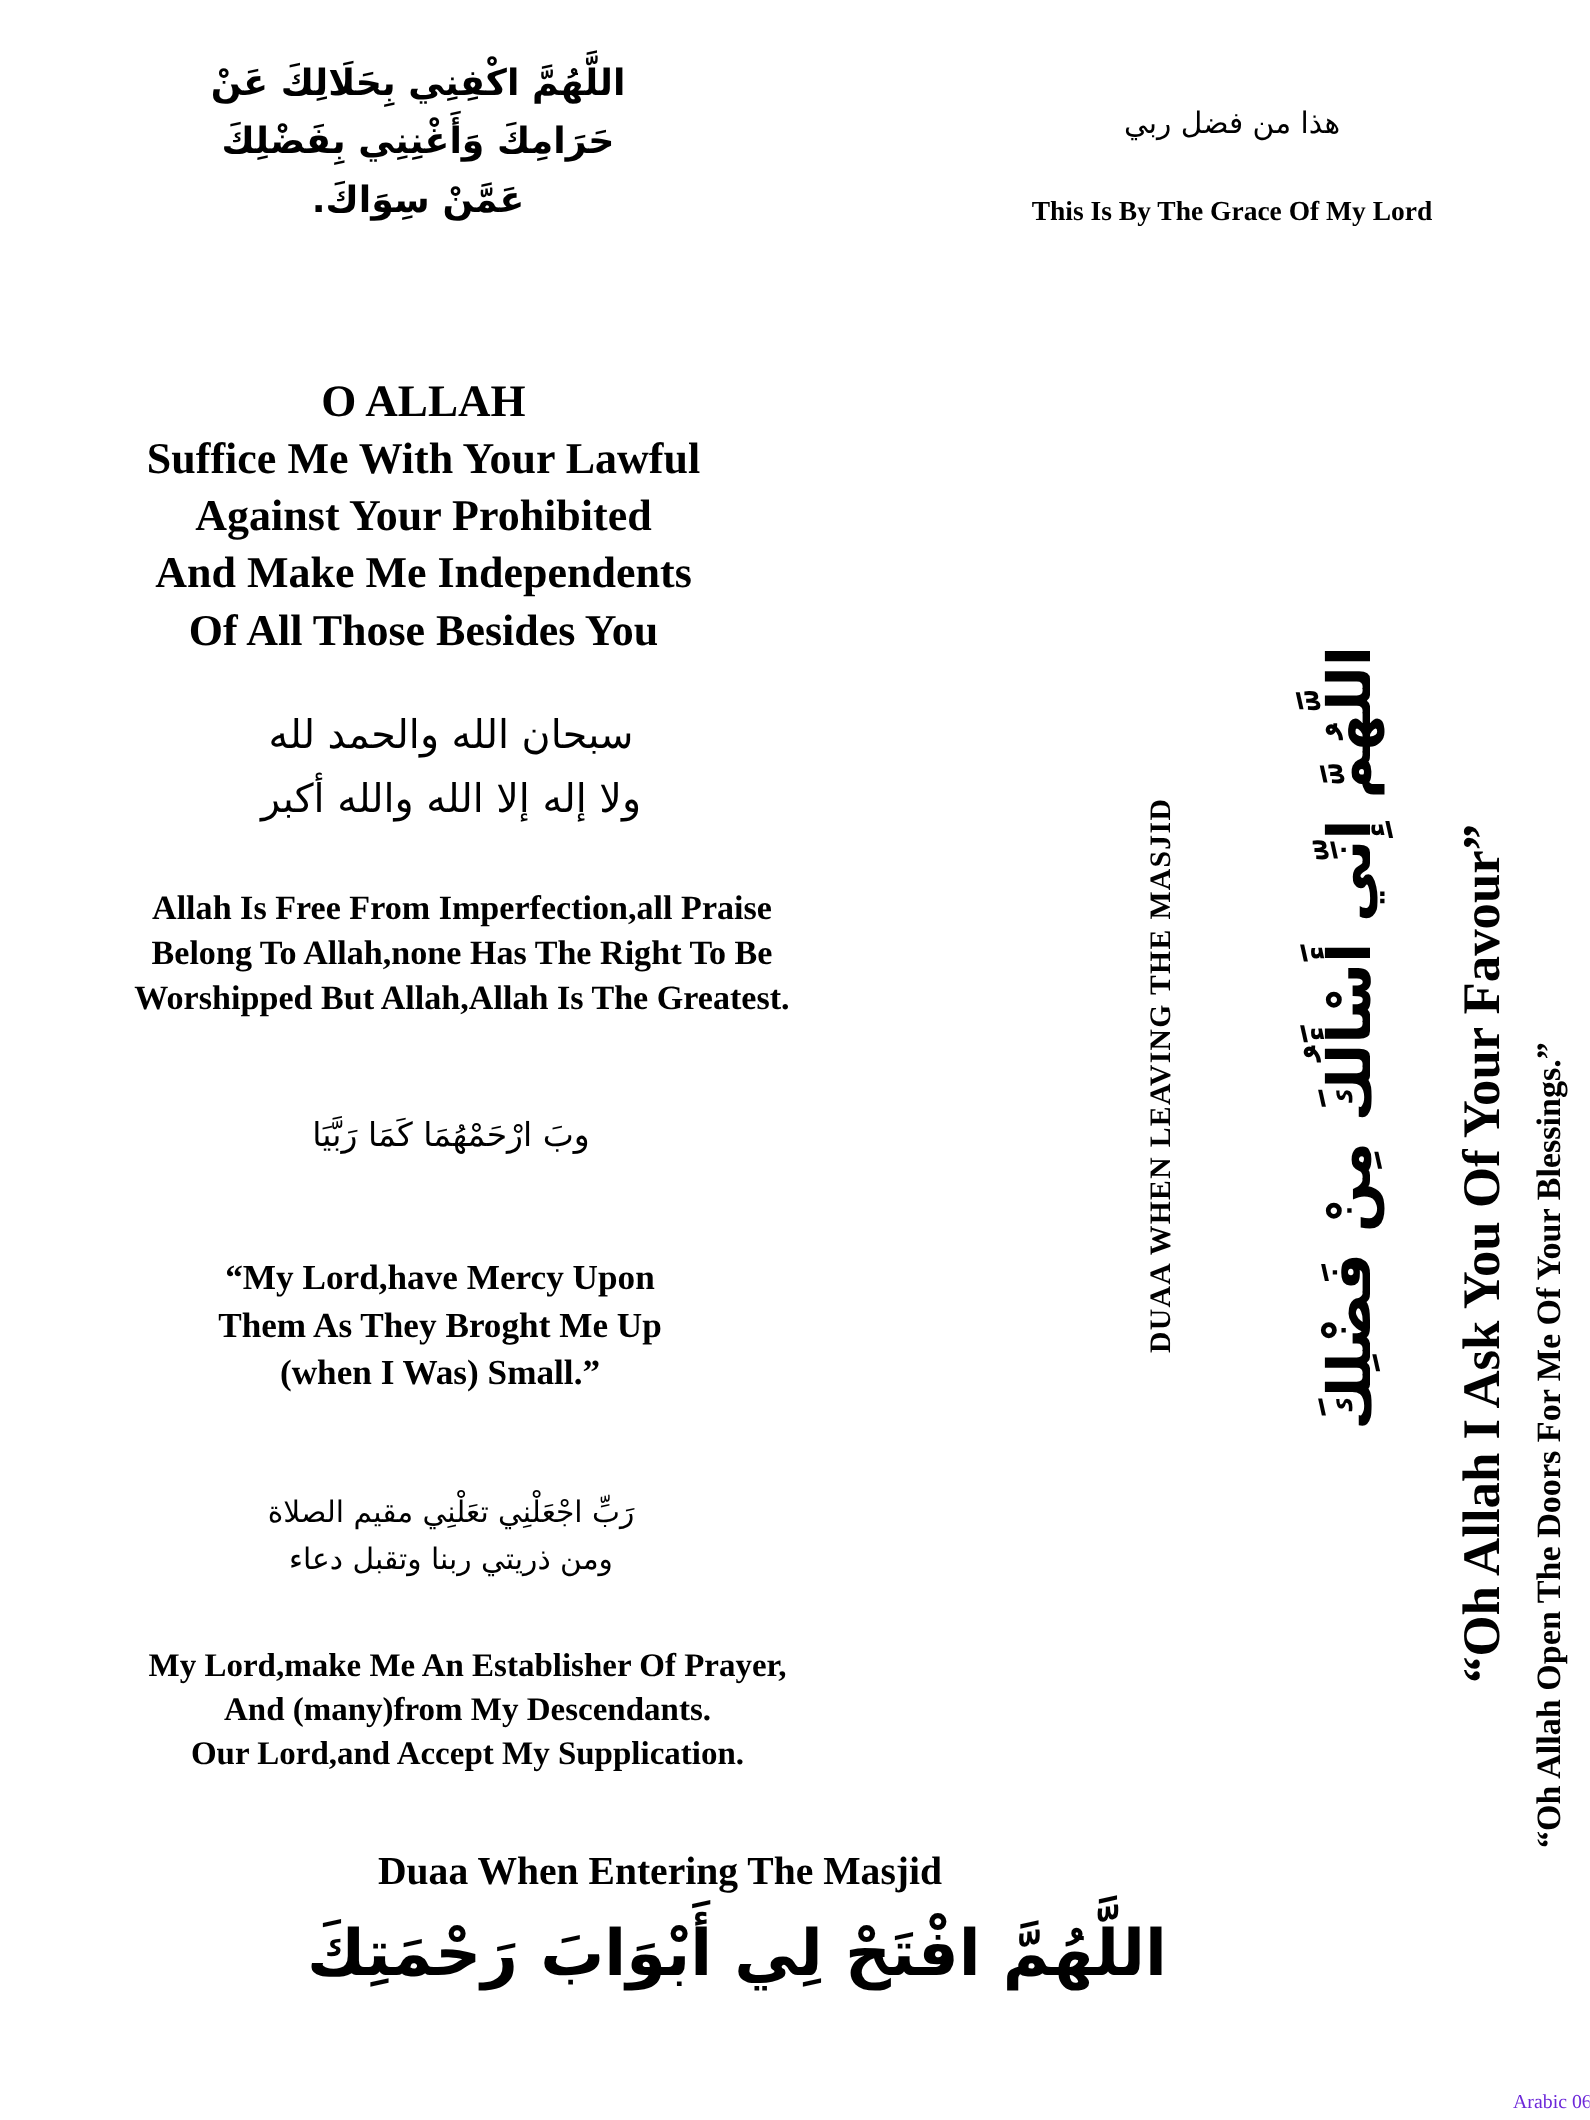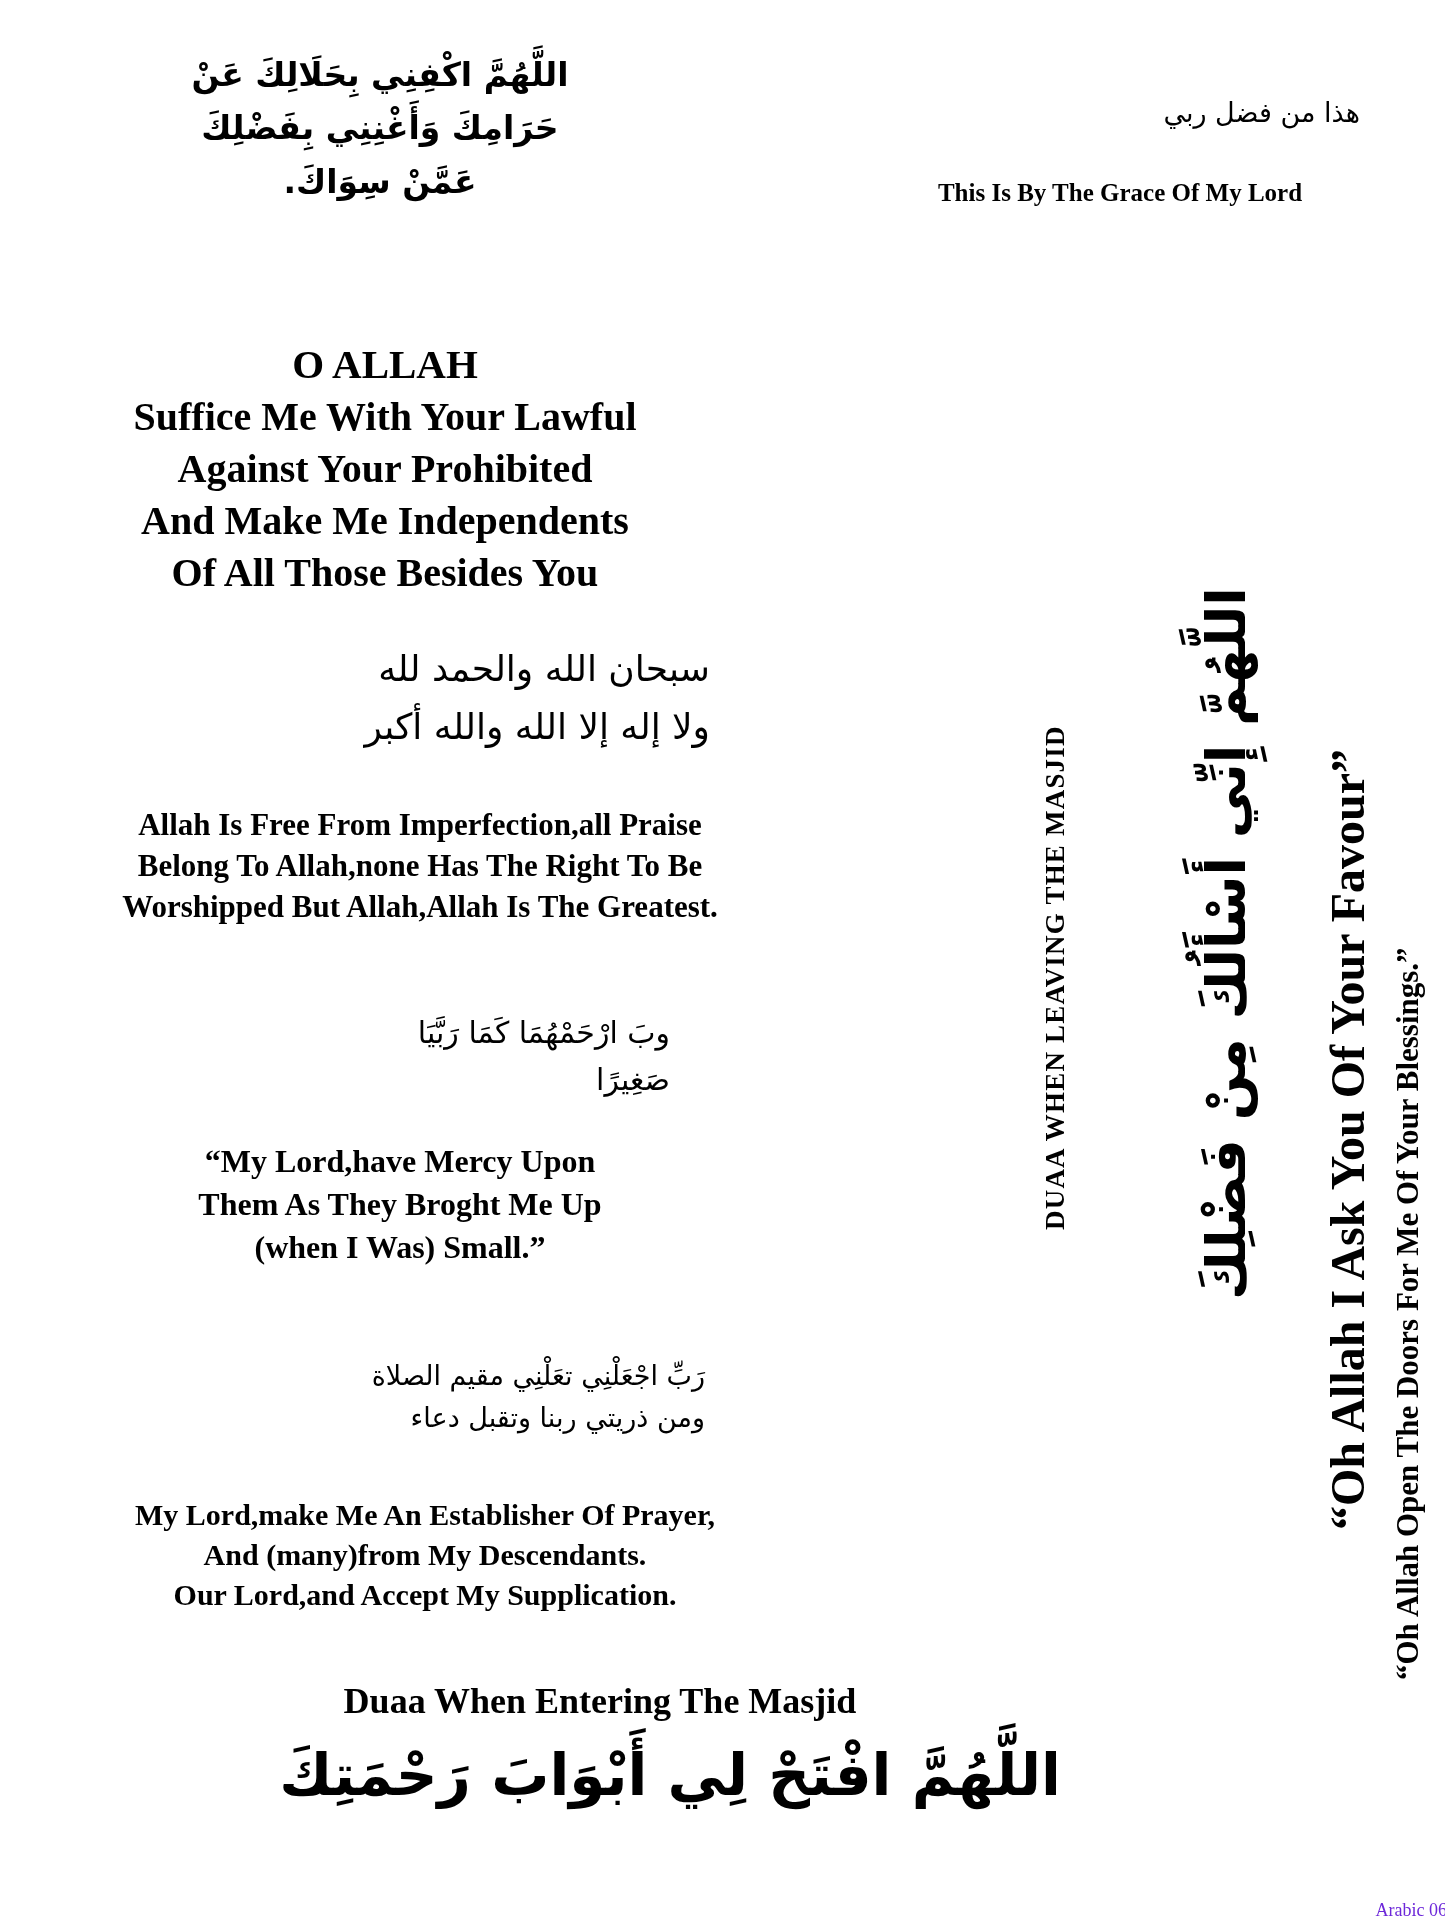--- a/index.html
+++ b/index.html
@@ -33,21 +33,20 @@
   .ar {
     font-family: "DejaVu Sans", sans-serif;
     direction: rtl;
     unicode-bidi: bidi-override;
     font-weight: 700;
   }
   .ar-light {
     font-family: "DejaVu Sans", sans-serif;
     direction: rtl;
     font-weight: 400;
-    text-align: right;
   }
   .en {
     font-family: "Liberation Serif", serif;
     font-weight: 700;
   }
 
   
   #tl-arabic {
     left: 90px;
     top: 48px;
@@ -237,21 +236,20 @@
     <span class="line">ولا إله إلا الله والله أكبر</span>
   </div>
   <div class="blk en" id="tasbeeh-english">
     <span class="line">Allah Is Free From Imperfection,all Praise</span>
     <span class="line">Belong To Allah,none Has The Right To Be</span>
     <span class="line">Worshipped But Allah,Allah Is The Greatest.</span>
   </div>
 
   <div class="blk ar-light" id="parents-arabic">
     <span class="line">وبَ ارْحَمْهُمَا كَمَا رَبَّيَا</span>
-    <span class="line">صَغِيرًا</span>
   </div>
   <div class="blk en" id="parents-english">
     <span class="line">“My Lord,have Mercy Upon</span>
     <span class="line">Them As They Broght Me Up</span>
     <span class="line">(when I Was) Small.”</span>
   </div>
 
   <div class="blk ar-light" id="prayer-arabic">
     <span class="line">رَبِّ اجْعَلْنِي تعَلْنِي مقيم الصلاة</span>
     <span class="line">ومن ذريتي ربنا وتقبل دعاء</span>

